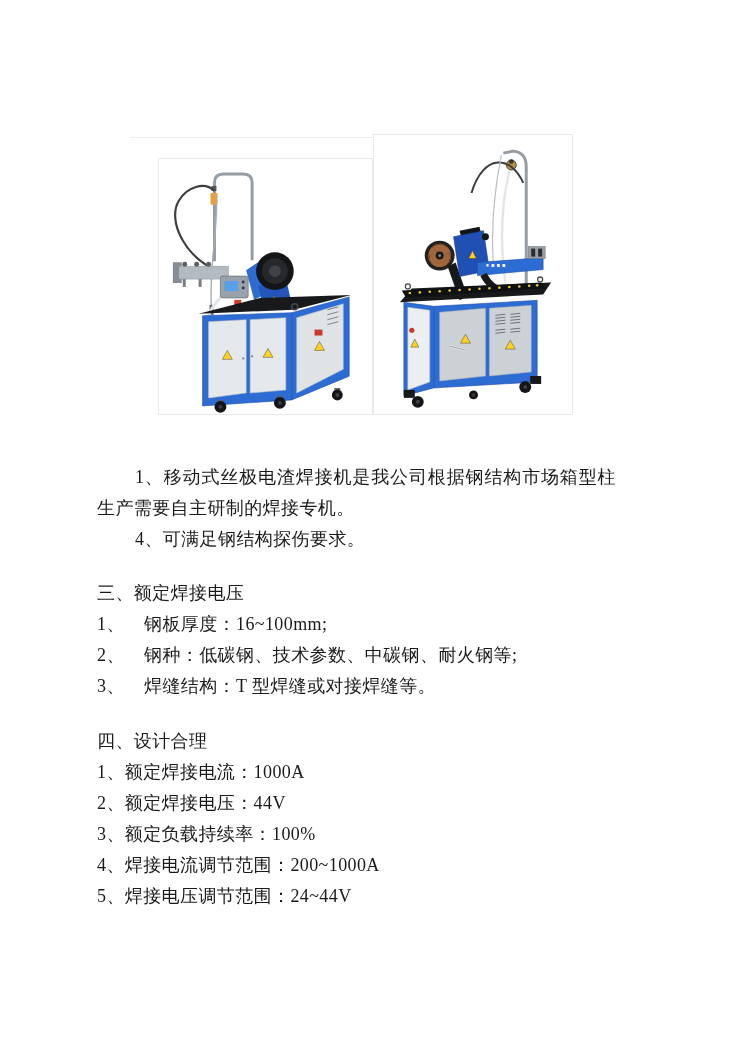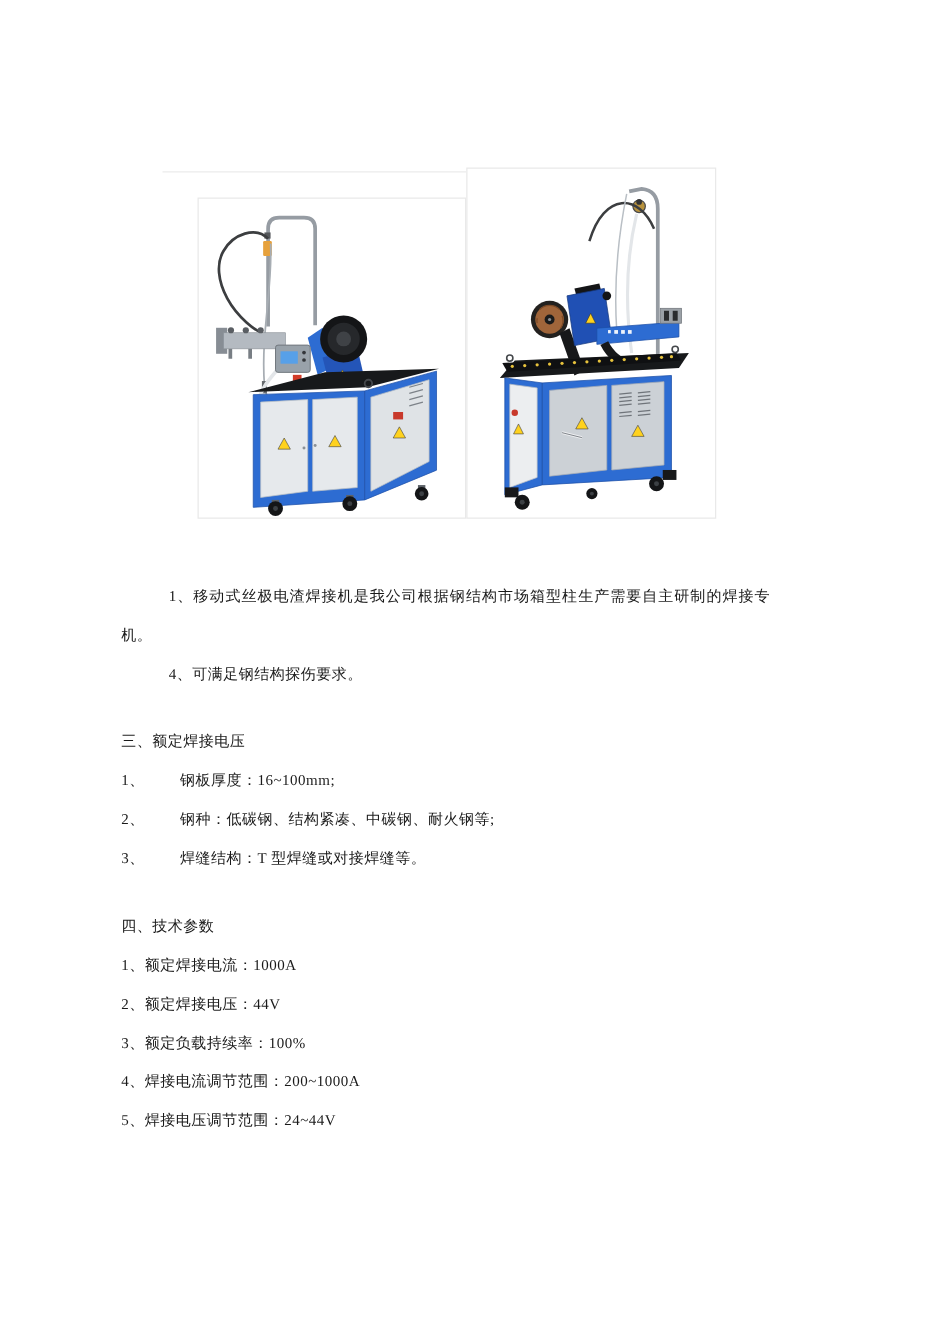--- a/index.html
+++ b/index.html
@@ -14,21 +14,21 @@
   .figure-area{position:absolute;left:130px;top:134px;width:443px;height:282px;}
   .figure-topline{position:absolute;left:0;top:3px;width:243px;height:1px;background:#ececec;}
   .photo-panel{position:absolute;background:#ffffff;border:1px solid #e9e9e9;box-sizing:border-box;}
   .photo-left{left:28px;top:24px;width:215px;height:257px;}
   .photo-right{left:243px;top:0;width:200px;height:281px;}
   .photo-panel svg{display:block;width:100%;height:100%;}
 
   
   .doc-text{
     position:absolute;left:97px;top:462px;width:556px;
-    font-size:12px;line-height:31px;letter-spacing:0.4px;
+    font-size:18px;line-height:31px;letter-spacing:0.4px;
   }
   .doc-text p{margin:0;}
   .para{ text-indent:38px; }
   .para-wrap{ width:519px; text-align:justify; }
   .sec-title{ margin-top:23px !important; }
   .sec-title-2{ margin-top:24px !important; }
   .list-row{ display:flex; }
   .list-row .no{ flex:0 0 47px; }
   .list-row .txt{ flex:1; }
 </style>
@@ -249,28 +249,28 @@
     <p class="para para-wrap">1、移动式丝极电渣焊接机是我公司根据钢结构市场箱型柱生产需要自主研制的焊接专机。</p>
     <p class="para">4、可满足钢结构探伤要求。</p>
 
     <p class="sec-title">三、额定焊接电压</p>
     <div class="list-row">
       <span class="no">1、</span>
       <span class="txt">钢板厚度：16~100mm;</span>
     </div>
     <div class="list-row">
       <span class="no">2、</span>
-      <span class="txt">钢种：低碳钢、结构紧凑、中碳钢、耐火钢等;</span>
+      <span class="txt">钢种：低碳钢、技术参数、中碳钢、耐火钢等;</span>
     </div>
     <div class="list-row">
       <span class="no">3、</span>
       <span class="txt">焊缝结构：T 型焊缝或对接焊缝等。</span>
     </div>
 
-    <p class="sec-title-2">四、技术参数</p>
+    <p class="sec-title-2">四、设计合理</p>
     <p>1、额定焊接电流：1000A</p>
     <p>2、额定焊接电压：44V</p>
     <p>3、额定负载持续率：100%</p>
     <p>4、焊接电流调节范围：200~1000A</p>
     <p>5、焊接电压调节范围：24~44V</p>
   </div>
 
 </div>
 
 </body></html>

